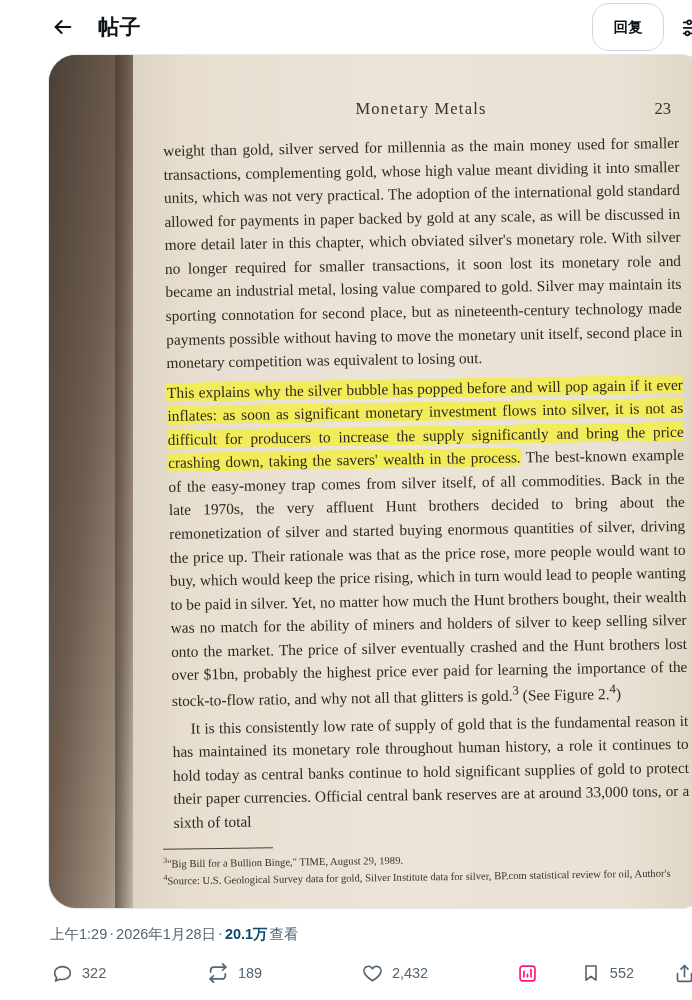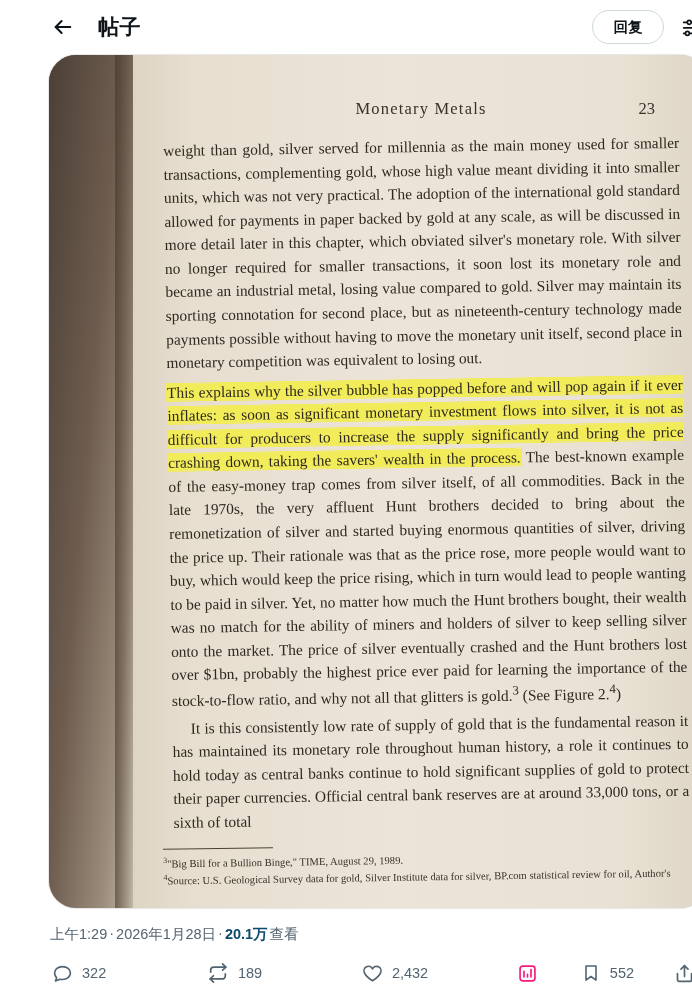--- a/index.html
+++ b/index.html
@@ -37,21 +37,21 @@
   .back-btn svg { display: block; }
   .header-title {
     font-size: 21px;
     font-weight: bold;
     color: #0f1419;
     margin-left: 18px;
     letter-spacing: 0.5px;
   }
   .header-spacer { flex: 1 1 auto; }
   .reply-btn {
-    height: 34px;
+    height: 48px;
     min-width: 72px;
     padding: 12px 18px;
     border-radius: 17px;
     border: 1px solid #cfd9de;
     background: #fff;
     color: #0f1419;
     font-size: 14.5px;
     font-weight: bold;
     display: flex; align-items: center; justify-content: center;
     cursor: pointer;
@@ -113,21 +113,21 @@
     margin: 18px 0 20px 0;
   }
   .running-head {
     font-family: "Liberation Serif", serif;
     font-size: 16.5px;
     letter-spacing: 1.2px;
     color: #3a3228;
   }
   .page-num {
     position: absolute;
-    right: 24px;
+    right: 8px;
     font-family: "Liberation Serif", serif;
     font-size: 16.5px;
     color: #3a3228;
   }
   .body-text {
     font-family: "Liberation Serif", serif;
     font-size: 15.4px;
     line-height: 1.53;
     color: #2e281f;
     text-align: justify;

